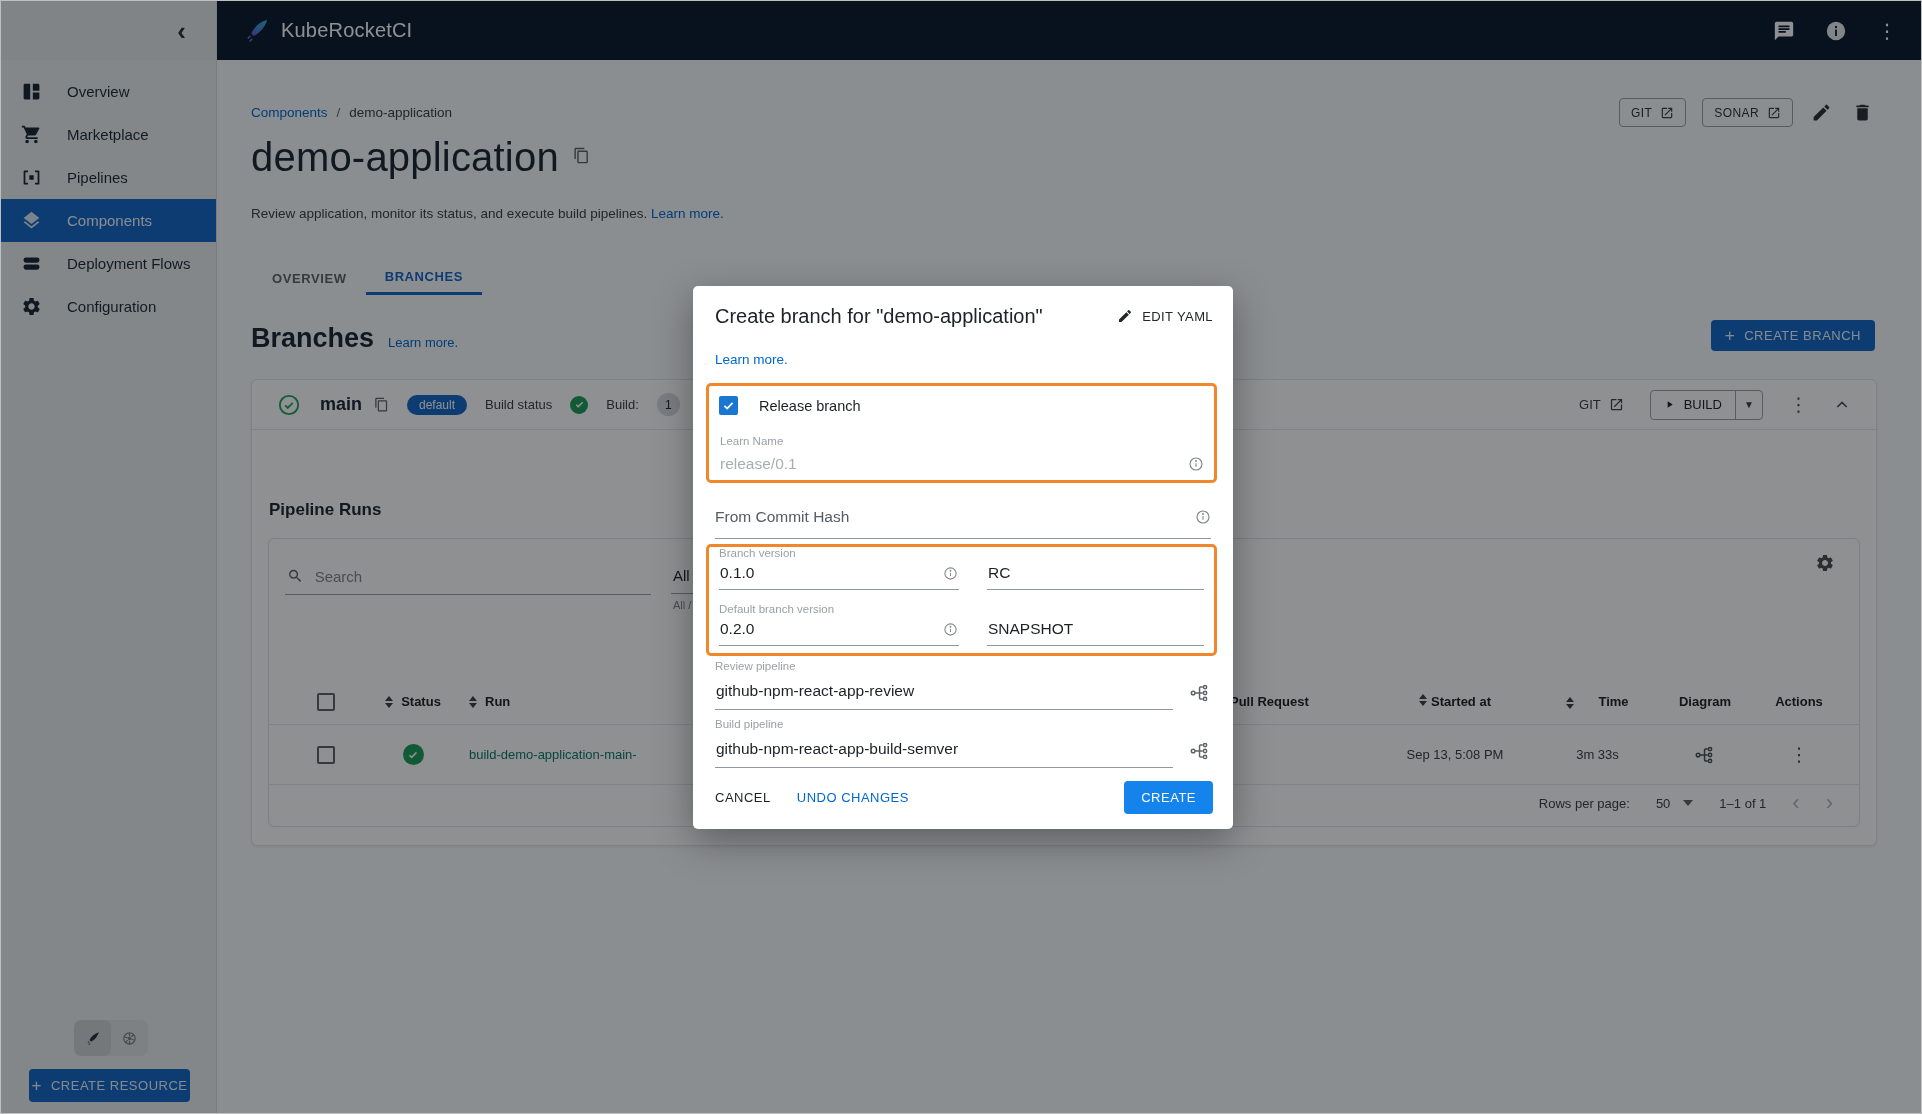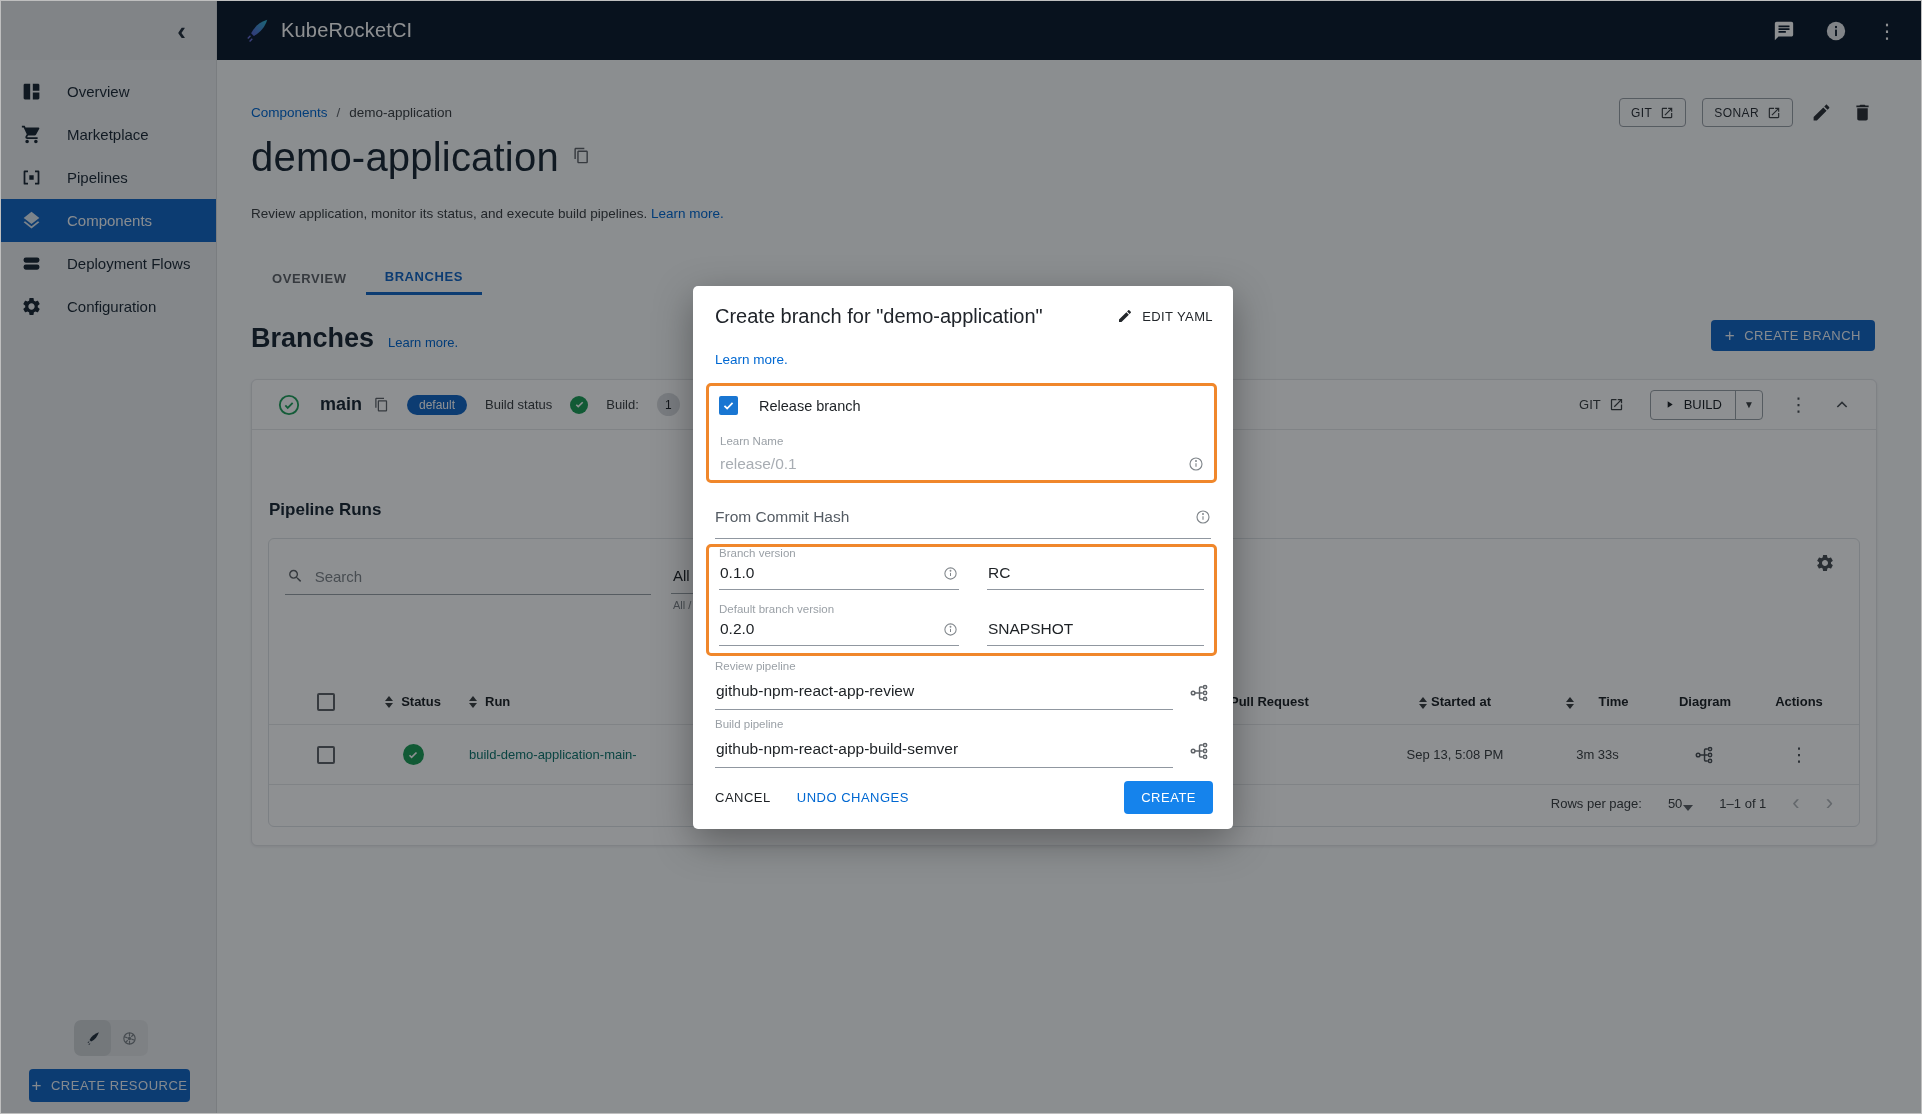--- a/index.html
+++ b/index.html
@@ -96,33 +96,33 @@
   .filter-helper{font-size:11px;color:#80868b;margin-top:5px;padding-left:2px;white-space:nowrap}
   .gear-right{position:absolute;right:24px;top:14px;cursor:pointer}
 
   .thead,.trow{position:absolute;left:0;right:0;display:flex;align-items:center}
   .thead{top:140px;height:46px;border-bottom:1px solid #e6e8ea;font-size:13px;font-weight:700;color:#1d2125}
   .trow{top:186px;height:60px;border-bottom:1px solid #e6e8ea;font-size:13px;color:#3c4043}
   .c1{width:96px;display:flex;justify-content:flex-start;padding-left:48px}
   .c2{width:96px;display:flex;align-items:center;justify-content:center;gap:4px}
   .c3{flex:1;display:flex;align-items:center;gap:4px;padding-left:8px}
   .c4{width:140px;text-align:center;display:flex;justify-content:flex-start}
-  .c5{width:170px;display:flex;justify-content:center;align-items:flex-end;gap:0}
+  .c5{width:170px;display:flex;justify-content:center;align-items:flex-start;gap:0}
   .c6{width:115px;display:flex;justify-content:center;align-items:flex-end;gap:20px}
   .c7{width:100px;display:flex;justify-content:center}
   .c8{width:88px;display:flex;justify-content:center;margin-right:16px}
   .cb{width:18px;height:18px;border:2px solid #5f6368;border-radius:2px;cursor:pointer}
   .sort{display:flex;flex-direction:column;gap:2px;margin-right:4px}
   .sort i{width:0;height:0;border-left:4px solid transparent;border-right:4px solid transparent;display:block}
   .sort .up{border-bottom:5px solid #3c4043}
   .sort .dn{border-top:5px solid #3c4043}
   .run-link{color:#0f766e;cursor:pointer}
   .pagination{position:absolute;right:0;left:0;bottom:0;height:46px;display:flex;align-items:center;
               justify-content:flex-end;gap:26px;padding-right:26px;font-size:13px;color:#3c4043}
-  .rpp{display:flex;align-items:flex-end;gap:1px;cursor:pointer}
+  .rpp{display:flex;align-items:center;gap:13px;cursor:pointer}
   .caret-dn{width:0;height:0;border-left:5px solid transparent;border-right:5px solid transparent;
             border-top:6px solid #5f6368}
   .pg-nav{font-size:22px;color:#b3b7bb;cursor:pointer;line-height:1}
 
   
   .backdrop{position:absolute;inset:0;background:rgba(5,9,14,.45);z-index:10}
   .modal{position:absolute;left:692px;top:285px;width:540px;height:543px;background:#fff;border-radius:5px;
          box-shadow:0 12px 38px rgba(0,0,0,.35);z-index:11}
   .m-title{position:absolute;left:22px;top:19px;font-size:20px;font-weight:500;color:#20242a}
   .m-edityaml{position:absolute;right:20px;top:22px;display:flex;align-items:center;gap:9px;background:none;

